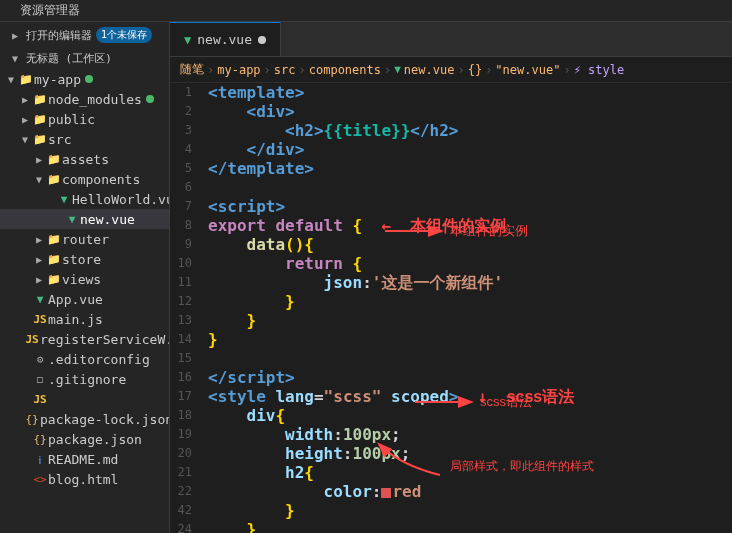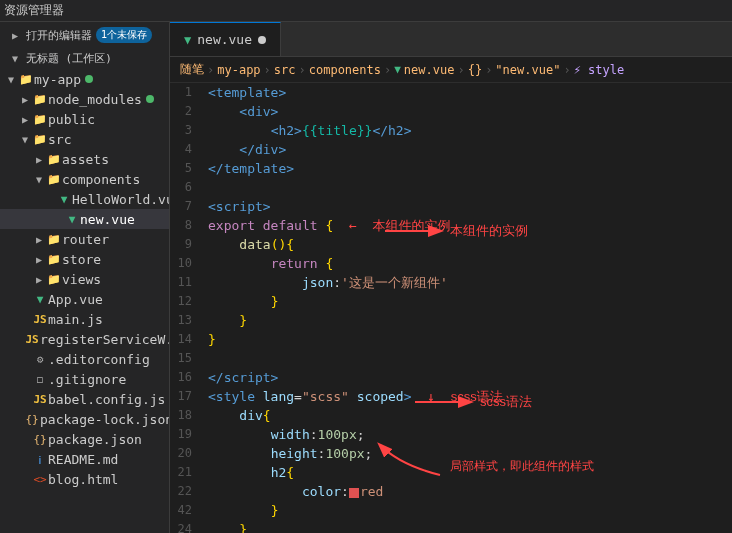--- a/index.html
+++ b/index.html
@@ -13,21 +13,21 @@
       overflow: hidden;
       display: flex;
       flex-direction: column;
     }
 
     
     .title-bar {
       background: #252526;
       color: #ccc;
       font-size: 12px;
-      padding: 4px 4px;
+      padding: 4px 20px;
       border-bottom: 1px solid #3c3c3c;
       height: 22px;
       display: flex;
       align-items: center;
     }
 
     
     .main-layout {
       display: flex;
       flex: 1;
@@ -230,23 +230,24 @@
       padding-right: 16px;
       color: #555;
       font-size: 12px;
       flex-shrink: 0;
       user-select: none;
       line-height: 19px;
     }
 
     .line-content {
       flex: 1;
-      font-size: 13px;
+      font-size: 16px;
       white-space: pre;
       line-height: 19px;
+      font-weight: bold;
     }
 
     
     .c-tag { color: #569cd6; }
     .c-attr { color: #9cdcfe; }
     .c-str { color: #ce9178; }
     .c-keyword { color: #c586c0; }
     .c-bracket { color: #ffd700; }
     .c-prop { color: #9cdcfe; }
     .c-template { color: #14b8a6; }
@@ -422,21 +423,20 @@
 
       <div class="tree-item" style="padding-left:18px;">
         <span class="chevron" style="visibility:hidden;">▶</span>
         <span class="icon" style="color:#aaa;">◻</span>
         <span class="label">.gitignore</span>
       </div>
 
       <div class="tree-item" style="padding-left:18px;">
         <span class="chevron" style="visibility:hidden;">▶</span>
         <span class="icon js-icon">JS</span>
-        <span class="label">babel.config.js</span>
       </div>
 
       <div class="tree-item" style="padding-left:18px;">
         <span class="chevron" style="visibility:hidden;">▶</span>
         <span class="icon json-icon">{}</span>
         <span class="label">package-lock.json</span>
       </div>
 
       <div class="tree-item" style="padding-left:18px;">
         <span class="chevron" style="visibility:hidden;">▶</span>

